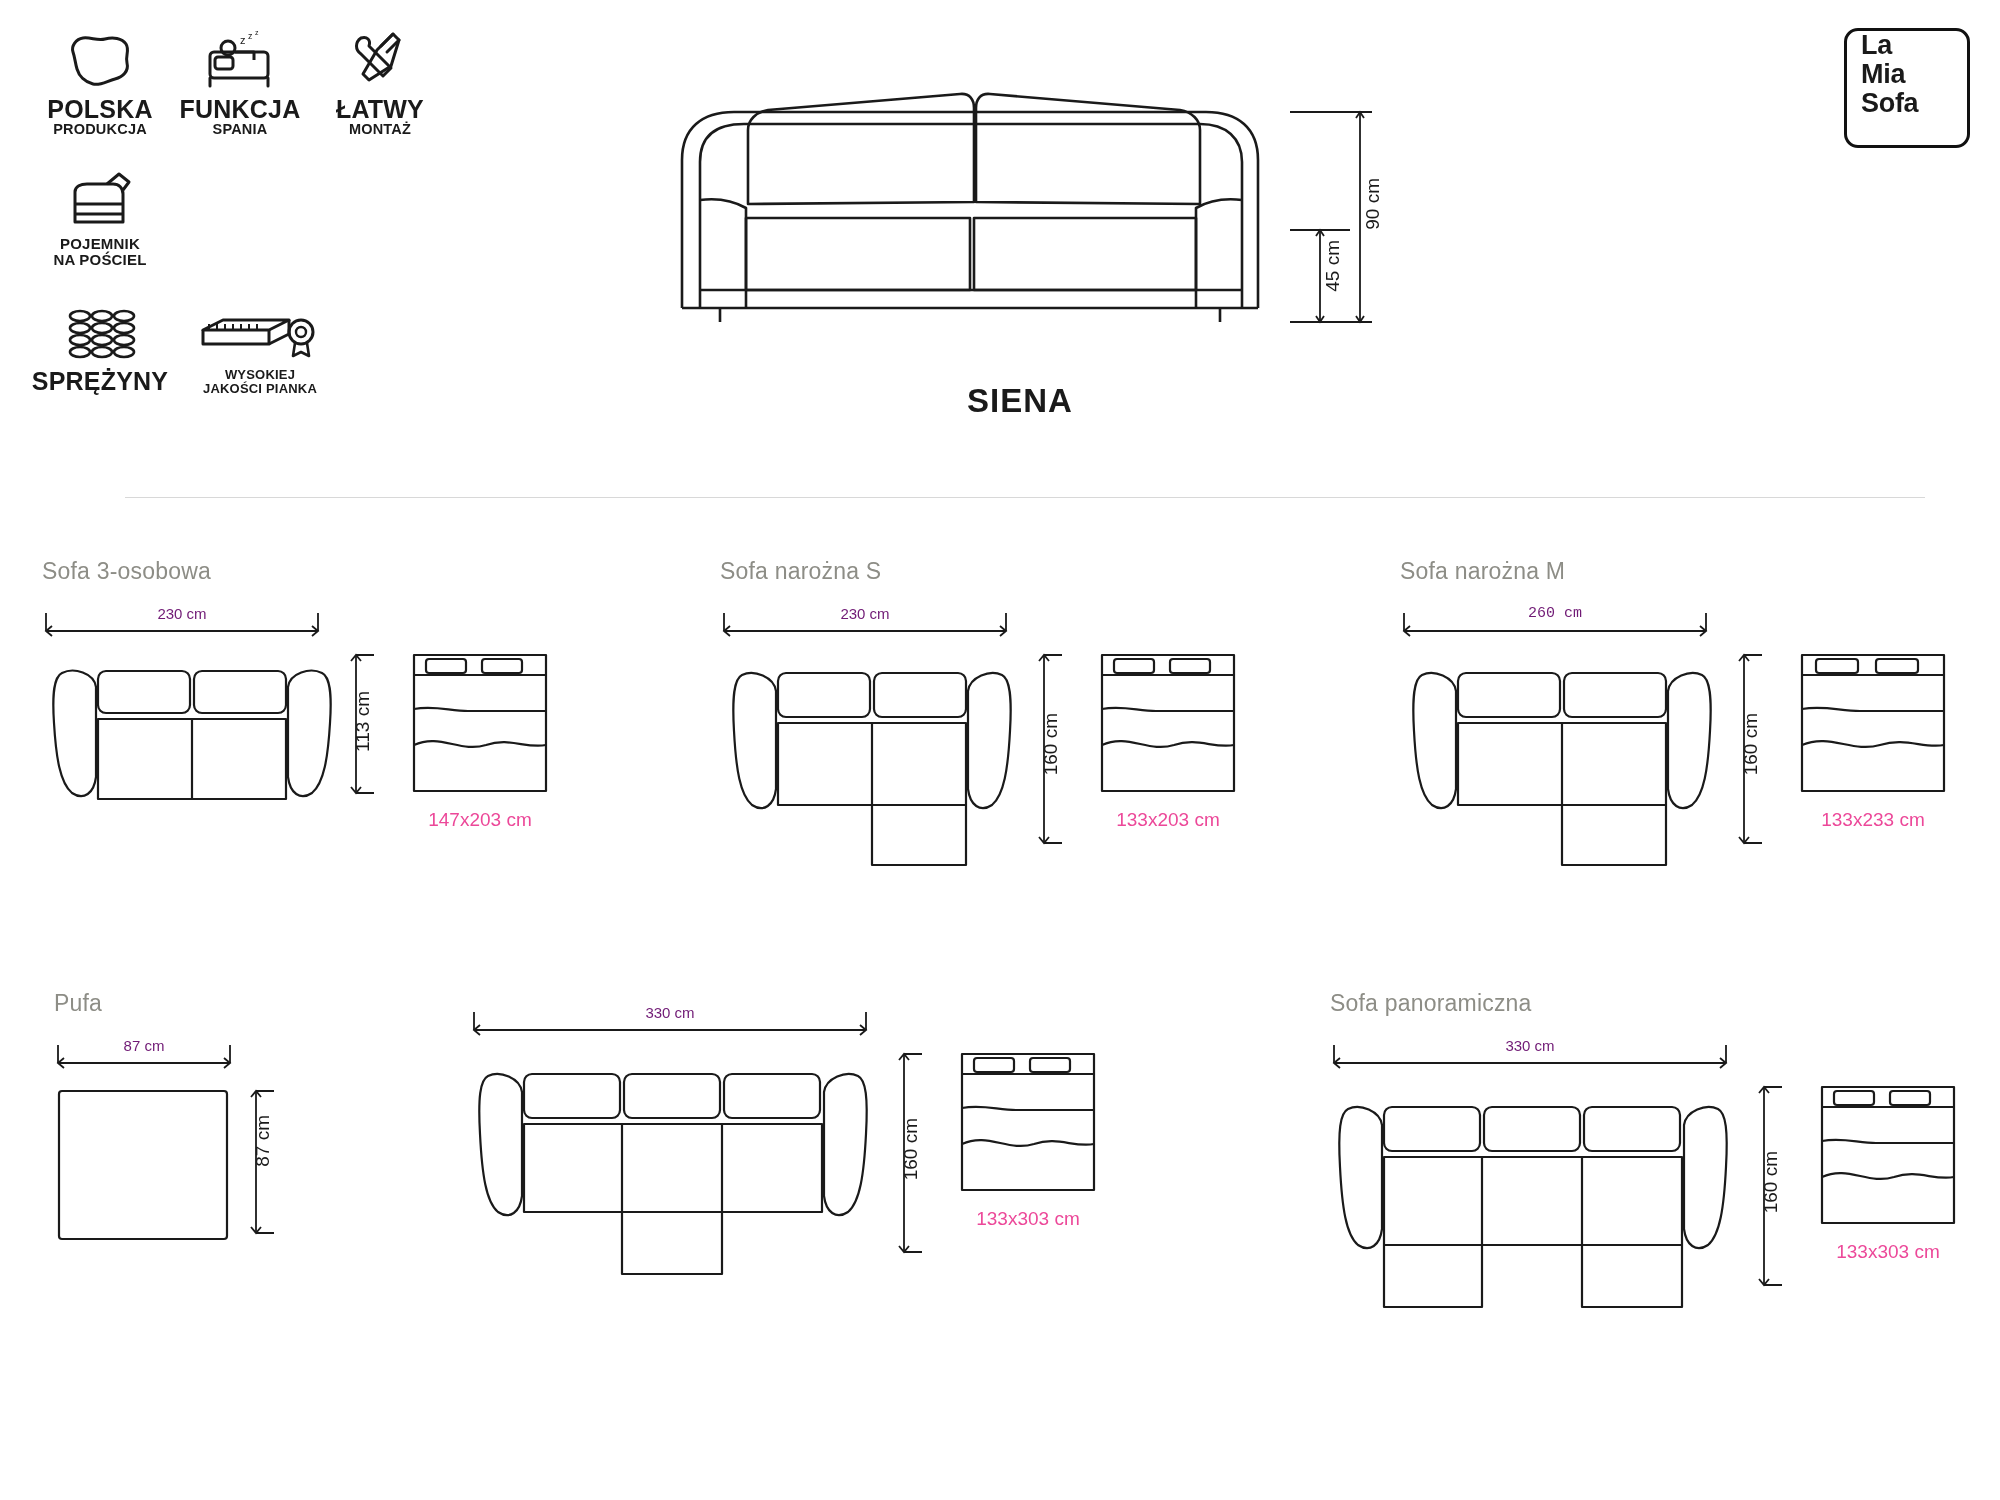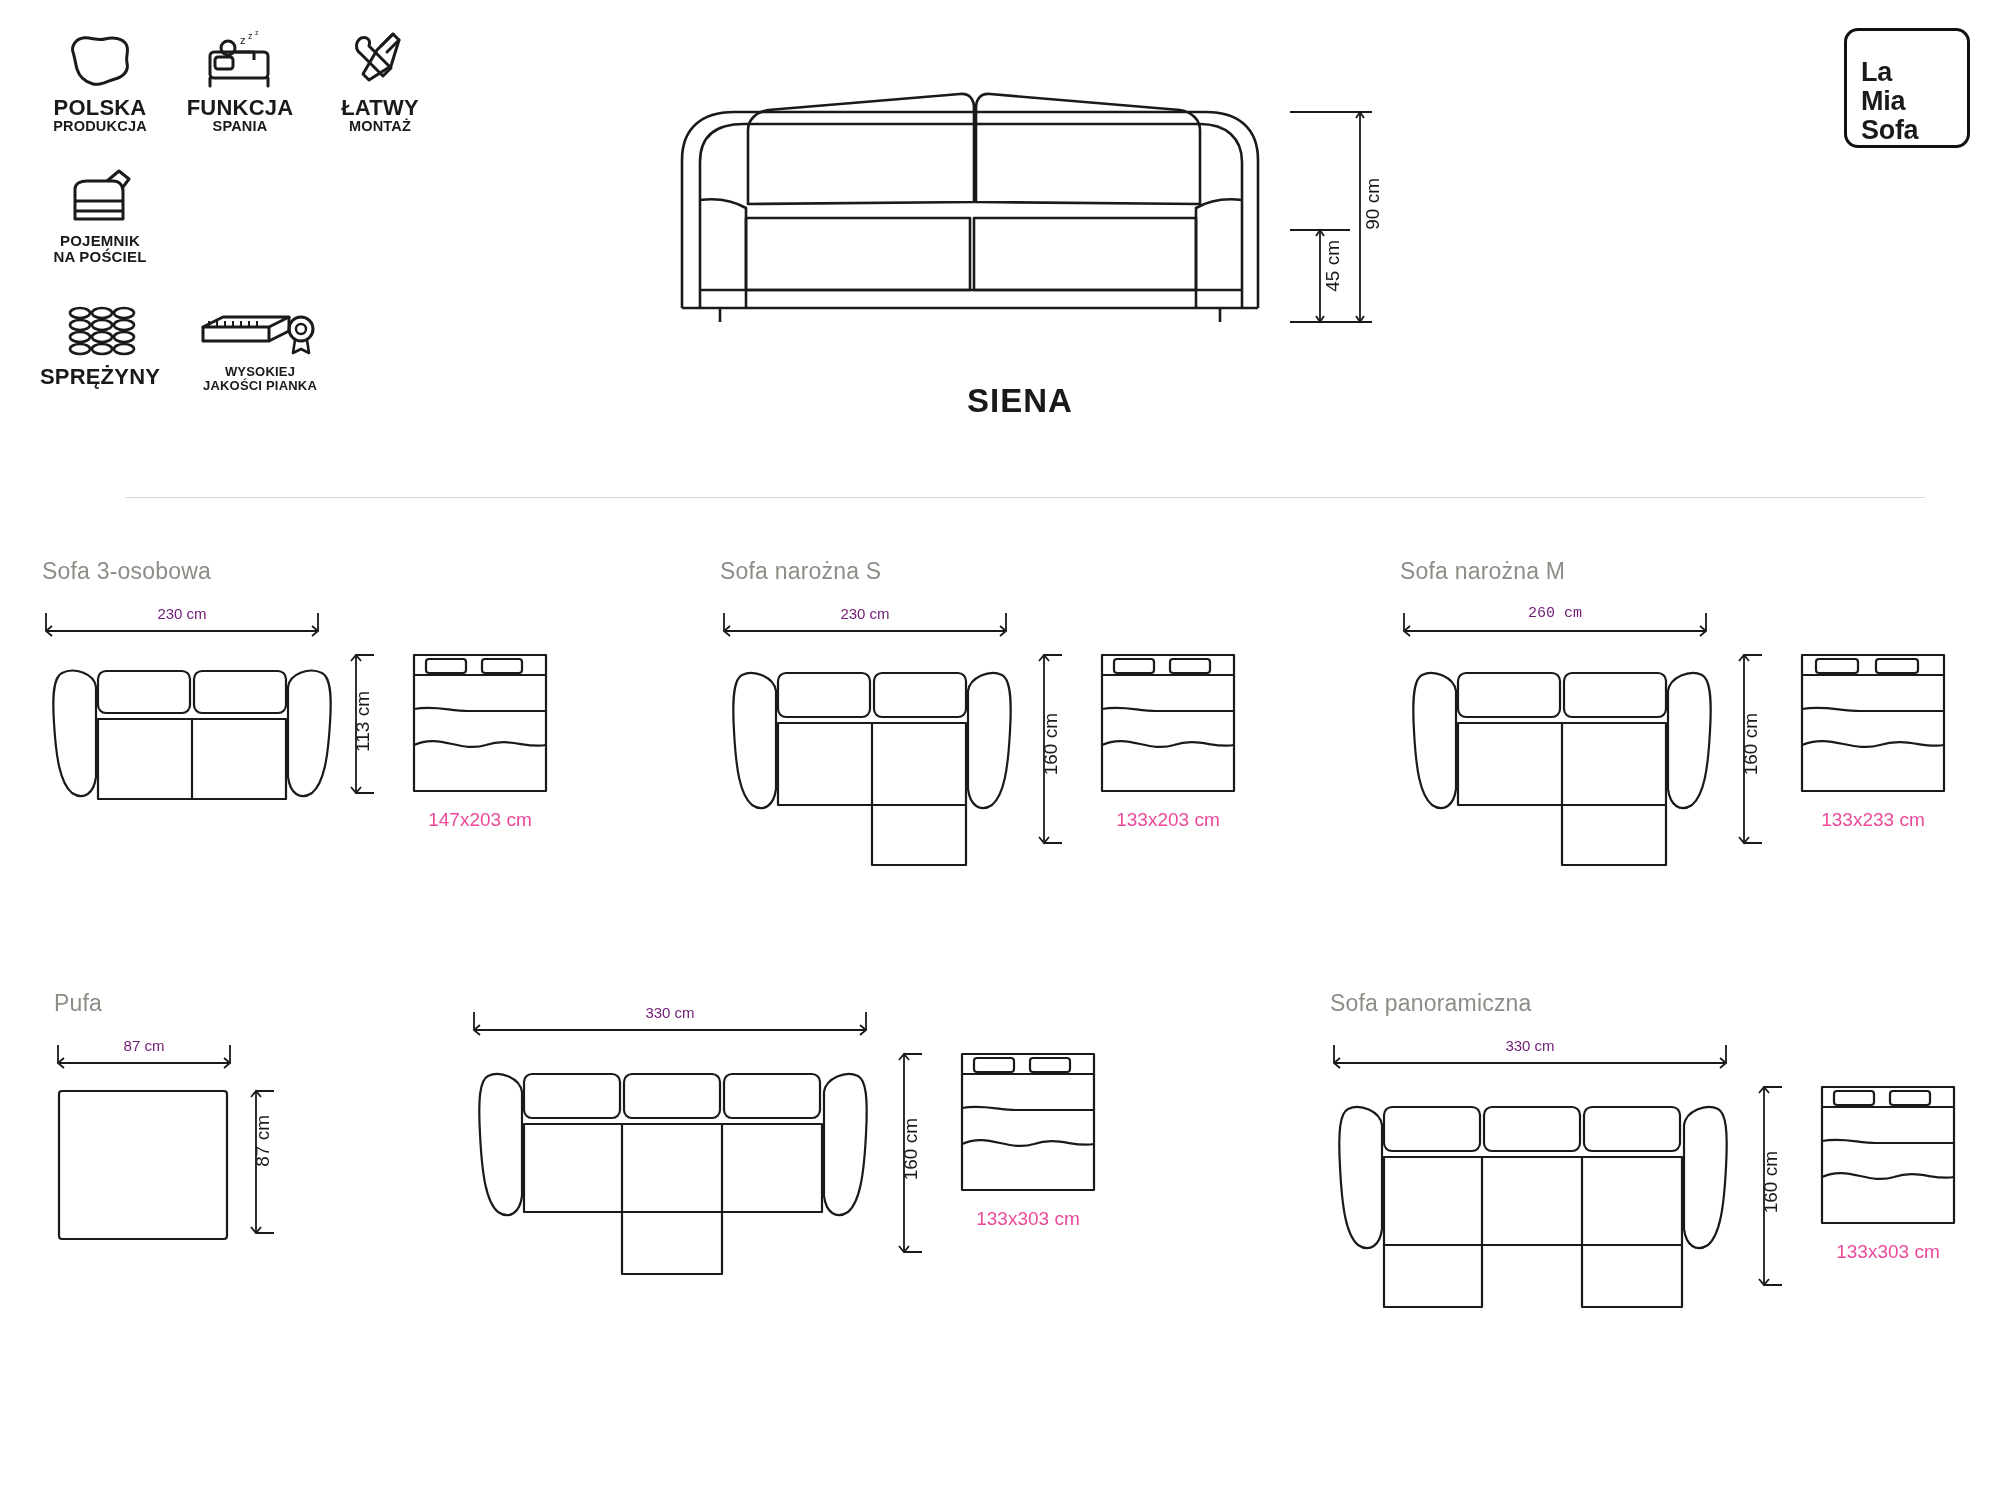--- a/index.html
+++ b/index.html
@@ -15,32 +15,32 @@
   #features{
     position:absolute;left:30px;top:20px;width:420px;
   }
   .feat-row{display:flex;}
   .feat{
     width:140px;
     display:flex;flex-direction:column;align-items:center;
     text-align:center;
   }
   .feat .glyph{height:72px;display:flex;align-items:flex-end;justify-content:center;}
-  .feat .l1{font-size:22px;font-weight:bold;letter-spacing:.2px;line-height:1.05;margin-top:4px;}
+  .feat .l1{font-size:25px;font-weight:bold;letter-spacing:.2px;line-height:1.05;margin-top:4px;}
   .feat .l2{font-size:14.5px;font-weight:bold;letter-spacing:.2px;line-height:1.1;}
   .feat.small .l1{font-size:15px;}
   .feat.small .l2{font-size:15px;}
   .feat.tiny .l1,.feat.tiny .l2{font-size:13px;}
 
   
   #logo{
     position:absolute;right:30px;top:28px;
     width:126px;height:120px;
     border:3.5px solid #111;border-radius:14px;
-    display:flex;flex-direction:column;justify-content:flex-end;align-items:flex-start;
+    display:flex;flex-direction:column;justify-content:flex-start;align-items:flex-start;
     padding-left:14px;box-sizing:border-box;
   }
   #logo div{font-weight:bold;font-size:27px;line-height:1.08;letter-spacing:-.3px;}
 
   
   #hero{position:absolute;left:660px;top:50px;width:720px;height:300px;}
   #hero-title{
     position:absolute;left:660px;top:382px;width:720px;text-align:center;
     font-size:33px;font-weight:bold;letter-spacing:1px;
   }

